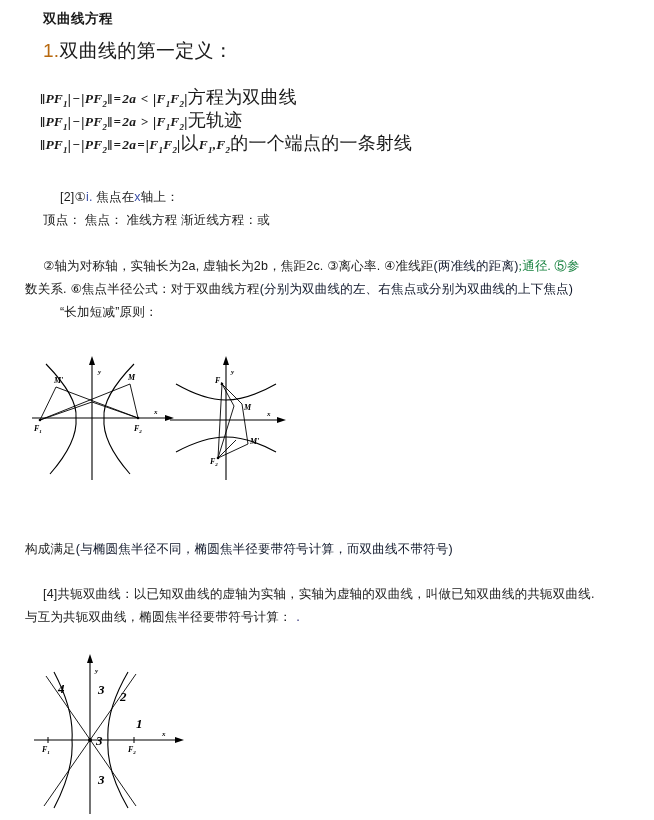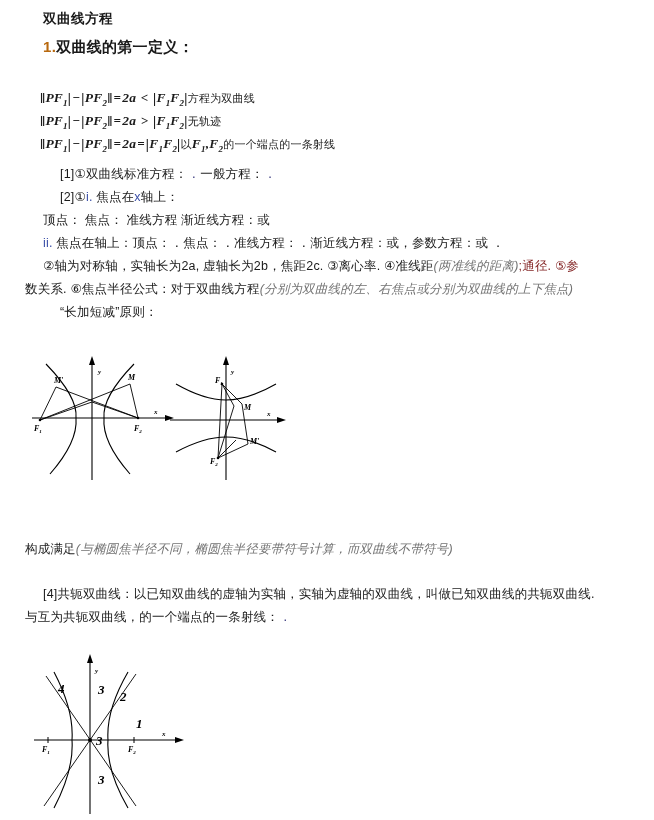--- a/index.html
+++ b/index.html
@@ -28,22 +28,22 @@
     left: 43px;
     top: 10px;
     font-size: 13.5px;
     font-weight: bold;
     letter-spacing: .5px;
   }
   .sec-title {
     position: absolute;
     left: 43px;
     top: 38px;
-    font-size: 15px;
-    font-weight: bold;
+    font-size: 19px;
+    font-weight: normal;
     letter-spacing: .3px;
   }
   .sec-num { color: #b8690f; }
 
   
   .formula-block {
     position: absolute;
     left: 40px;
     top: 86px;
     width: 600px;
@@ -75,36 +75,36 @@
   .op {
     font-family: "Liberation Serif", serif;
     font-weight: bold;
     font-size: 13px;
     padding: 0 1px;
   }
   .cn {
     font-family: "Liberation Sans", sans-serif;
     font-weight: normal;
     font-style: normal;
-    font-size: 11px;
+    font-size: 18px;
     letter-spacing: .2px;
   }
 
   
   .para {
     position: absolute;
     font-size: 12.5px;
     line-height: 23px;
     letter-spacing: .2px;
     white-space: nowrap;
   }
   .dot { color: #4a4a8a; }
   .blue { color: #3b4fa8; }
-  .paren { color: #737373; font-style: italic; }
-  .semi { color: #7f1d1d; }
+  .paren { color: #0f172a; }
+  .semi { color: #15803d; font-family: Liberation Serif, serif; }
 
   .p1 { left: 60px; top: 163px; }
   .p2 { left: 60px; top: 186px; }
   .p3 { left: 43px; top: 209px; }
   .p4 { left: 43px; top: 232px; }
   .p5 { left: 43px; top: 255px; width: 600px; }
   .p6 { left: 25px; top: 278px; width: 620px; }
   .p7 { left: 60px; top: 301px; }
   .p8 { left: 25px; top: 494px; margin-top: 44px; }
   .p9 { left: 43px; top: 560px; }
@@ -154,33 +154,27 @@
     <div class="formula-line">
       <span class="mf"><span class="bar">‖</span><i>PF</i><sub>1</sub><span class="bar">|</span><span class="op">−</span><span class="bar">|</span><i>PF</i><sub>2</sub><span class="bar">‖</span><span class="op">=</span>2<i>a</i> <span class="op">&gt;</span> <span class="bar">|</span><i>F</i><sub>1</sub><i>F</i><sub>2</sub><span class="bar">|</span></span><span class="cn">无轨迹</span>
     </div>
 
     <div class="formula-line">
       <span class="mf"><span class="bar">‖</span><i>PF</i><sub>1</sub><span class="bar">|</span><span class="op">−</span><span class="bar">|</span><i>PF</i><sub>2</sub><span class="bar">‖</span><span class="op">=</span>2<i>a</i><span class="op">=</span><span class="bar">|</span><i>F</i><sub>1</sub><i>F</i><sub>2</sub><span class="bar">|</span></span><span class="cn">以</span><span class="mf"><i>F</i><sub>1</sub>,<i>F</i><sub>2</sub></span><span class="cn">的一个端点的一条射线</span>
     </div>
 
   </div>
 
-  <div class="para p1">
-    <span>[1]①双曲线标准方程：</span><span class="dot">．</span><span>一般方程：</span><span class="dot">．</span>
-  </div>
 
   <div class="para p2">
     <span>[2]①</span><span class="blue">i.</span><span> 焦点在</span><span class="blue">x</span><span>轴上：</span>
   </div>
 
   <div class="para p3">顶点：     焦点：     准线方程 渐近线方程：或</div>
 
-  <div class="para p4">
-    <span class="blue">ii.</span><span> 焦点在轴上：顶点：．焦点：．准线方程：．渐近线方程：或，参数方程：或 ．</span>
-  </div>
 
   <div class="para p5">
     <span>②轴为对称轴，实轴长为2a, 虚轴长为2b，焦距2c. ③离心率. ④准线距</span><span class="paren">(两准线的距离)</span><span class="semi">;通径. ⑤参</span>
   </div>
 
   <div class="para p7">“长加短减”原则：</div>
 
   <div class="para p6">
     <span>数关系. ⑥焦点半径公式：对于双曲线方程</span><span class="paren">(分别为双曲线的左、右焦点或分别为双曲线的上下焦点)</span>
   </div>
@@ -249,21 +243,21 @@
   </div>
 
   <div class="para p8">
     <span>构成满足</span><span class="paren">(与椭圆焦半径不同，椭圆焦半径要带符号计算，而双曲线不带符号)</span>
   </div>
 
 
   <div class="para p10">[4]共轭双曲线：以已知双曲线的虚轴为实轴，实轴为虚轴的双曲线，叫做已知双曲线的共轭双曲线.</div>
 
   <div class="para p11">
-    <span>与互为共轭双曲线，的一个端点的一条射线：</span><span class="dot">．</span>
+    <span>与互为共轭双曲线，椭圆焦半径要带符号计算：</span><span class="dot">．</span>
   </div>
 
   <div class="fig figC">
     <svg width="170" height="168" viewBox="0 0 170 168">
 
       <line x1="2" y1="92" x2="146" y2="92" stroke="#000" stroke-width="1.1"></line>
       <polygon points="152,92 143,89 143,95" fill="#000"></polygon>
       <line x1="58" y1="166" x2="58" y2="12" stroke="#000" stroke-width="1.1"></line>
       <polygon points="58,6 55,15 61,15" fill="#000"></polygon>
 

